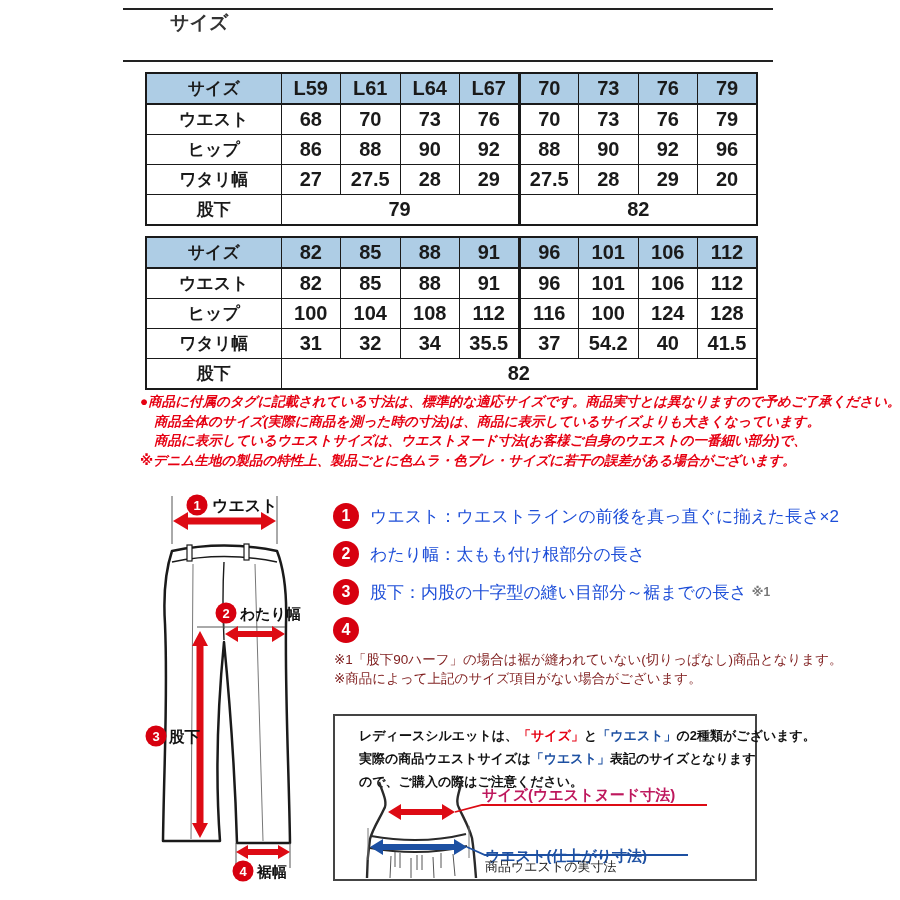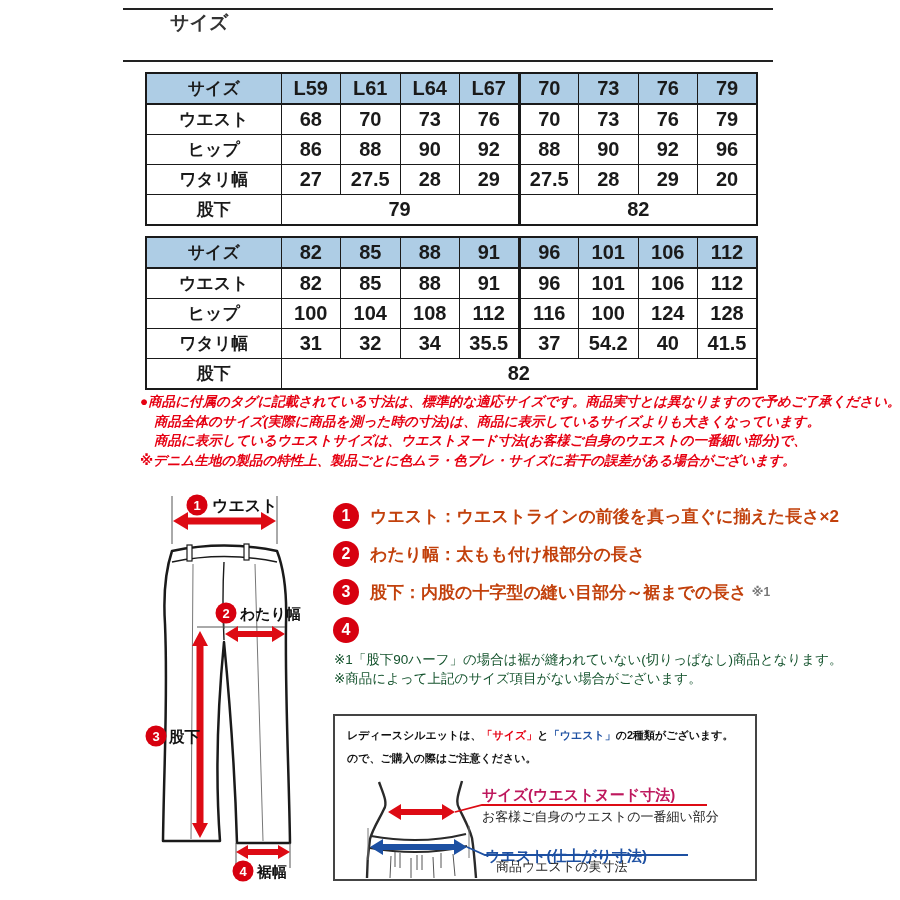--- a/index.html
+++ b/index.html
@@ -19,36 +19,36 @@
   td.red{color:#e60012;}
   td.thick{border-left:3px solid #1a1a1a !important;}
   .rednotes{position:absolute;left:140px;top:392px;color:#e60012;font-weight:700;
             font-size:13.5px;line-height:19.5px;white-space:nowrap;}
   .rednotes p{margin:0;font-style:italic;}
   .rednotes p.ind{padding-left:14px;}
   .items{position:absolute;left:333px;top:503px;}
   .item{display:flex;align-items:center;margin-bottom:12px;height:26px;}
   .ncirc{width:26px;height:26px;border-radius:50%;background:#d7000f;color:#fff;
          font-weight:700;font-size:16px;display:flex;align-items:center;justify-content:center;flex:0 0 26px;}
-  .itemtext{font-size:17px;font-weight:700;color:#c2410c;margin-left:11px;white-space:nowrap;}
+  .itemtext{font-size:17px;font-weight:400;color:#1d4ed8;margin-left:11px;white-space:nowrap;}
   .itemsup{font-size:12px;color:#777;margin-left:5px;font-weight:600;}
-  .graynotes{position:absolute;left:334px;top:650px;color:#14532d;font-size:13.5px;
+  .graynotes{position:absolute;left:334px;top:650px;color:#7f1d1d;font-size:13.5px;
              line-height:19px;white-space:nowrap;}
   .graynotes p{margin:0;}
   .lbox{position:absolute;left:333px;top:714px;width:424px;height:167px;border:2px solid #444;
         box-sizing:border-box;background:#fff;}
-  .lbox-text{position:absolute;left:12px;top:8px;font-size:11px;font-weight:600;
+  .lbox-text{position:absolute;left:24px;top:8px;font-size:13px;font-weight:600;
              line-height:23px;color:#111;white-space:nowrap;}
   .ct-red{color:#e60012;}
   .ct-blue{color:#1d50a2;}
   .lbl{position:absolute;white-space:nowrap;font-weight:700;}
   .lbl.size-l{left:147px;top:70px;font-size:15px;color:#be185d;}
   .lbl.size-d{left:147px;top:92px;font-size:13px;color:#222;font-weight:500;}
   .lbl.waist-l{left:150px;top:131px;font-size:15px;color:#1d50a2;}
-  .lbl.waist-d{left:161px;top:142px;font-size:13px;color:#222;font-weight:500;}
+  .lbl.waist-d{left:150px;top:142px;font-size:13px;color:#222;font-weight:500;}
   svg text{font-family:"Liberation Sans","DejaVu Sans",sans-serif;}
 </style>
 </head>
 <body>
 
 <div id="canvas">
 
   <div class="rule" style="top:8px;"></div>
   <div class="titlebox">
     <span class="size-sub">サイズ</span>
@@ -260,20 +260,21 @@
   </div>
 
   <div class="graynotes">
     <p>※1「股下90ハーフ」の場合は裾が縫われていない(切りっぱなし)商品となります。</p>
     <p>※商品によって上記のサイズ項目がない場合がございます。</p>
   </div>
 
   <div class="lbox">
     <div class="lbox-text">
       <div><span>レディースシルエットは、</span><span class="ct-red">「サイズ」</span><span>と</span><span class="ct-blue">「ウエスト」</span><span>の2種類がございます。</span></div>
+      <div><span>実際の商品ウエストサイズは</span><span class="ct-blue">「ウエスト」</span><span>表記のサイズとなります</span></div>
       <div><span>ので、ご購入の際はご注意ください。</span></div>
     </div>
 
     <svg class="abs" style="left:8px;top:62px;" width="408" height="100" viewBox="0 0 408 100">
 
       <path d="M36,4 C40,15 45,25 41,31 C37,40 30,50 27,61 C25,74 24,88 24,100" fill="none" stroke="#2a2a2a" stroke-width="2.4"></path>
       <path d="M119,3 C116,14 112,24 116,30 C120,39 126,49 129,60 C131,73 132,87 133,100" fill="none" stroke="#2a2a2a" stroke-width="2.4"></path>
 
       <path d="M28,58 Q78,67 123,56" fill="none" stroke="#2a2a2a" stroke-width="2"></path>
       <path d="M27,70 Q78,79 124,68" fill="none" stroke="#2a2a2a" stroke-width="2"></path>
@@ -299,18 +300,17 @@
 
       <g>
         <line x1="37" y1="69" x2="114" y2="69" stroke="#1d50a2" stroke-width="6"></line>
         <polygon points="27,69 40,61 40,77" fill="#1d50a2"></polygon>
         <polygon points="124,69 111,61 111,77" fill="#1d50a2"></polygon>
       </g>
       <path d="M124,69 L142,77 L345,77" fill="none" stroke="#1d50a2" stroke-width="1.8"></path>
     </svg>
 
     <div class="lbl size-l">サイズ(ウエストヌード寸法)</div>
-    <div class="lbl size-d">お客様ご自身のウエストの一番細い部分</div>
     <div class="lbl waist-l">ウエスト(仕上がり寸法)</div>
     <div class="lbl waist-d">商品ウエストの実寸法</div>
   </div>
 
 </div>
 
 </body></html>

